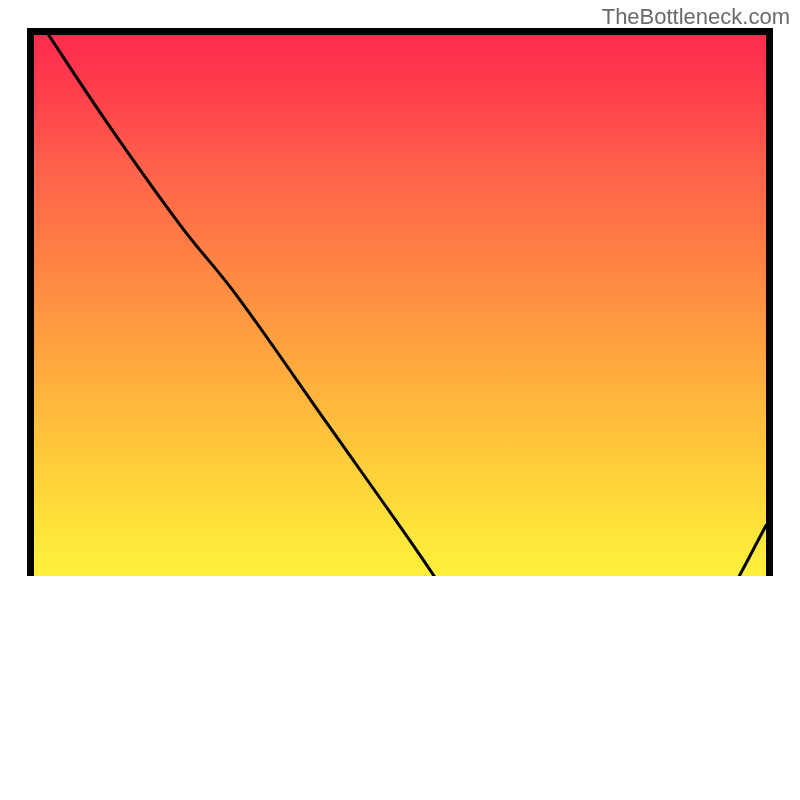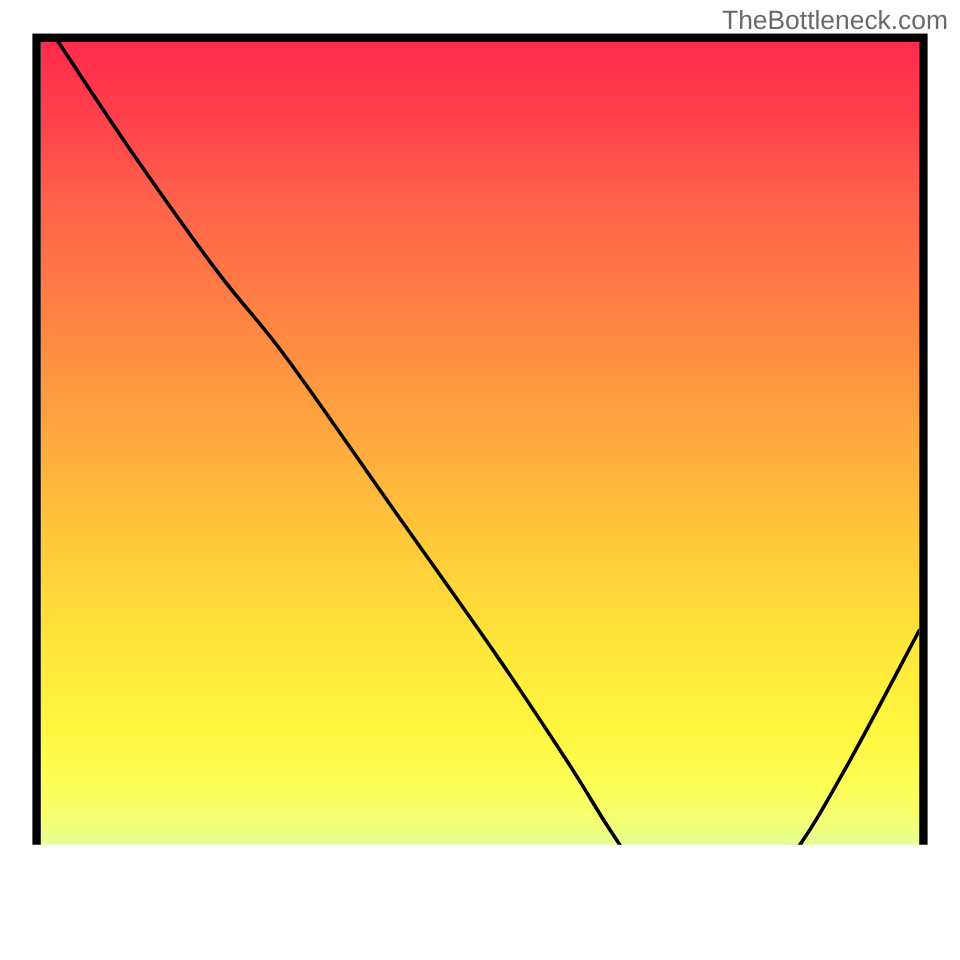--- a/index.html
+++ b/index.html
@@ -3,21 +3,21 @@
 <meta charset="utf-8">
 <style>
   body {
     margin: 0;
     padding: 0;
     background: #ffffff;
     font-family: Arial, sans-serif;
   }
   .container {
     width: 800px;
-    height: 704px;
+    height: 576px;
     position: relative;
   }
   .watermark {
     position: absolute;
     top: 4px;
     right: 10px;
     color: #6a6a6a;
     font-size: 22px;
     font-weight: 500;
     z-index: 10;

